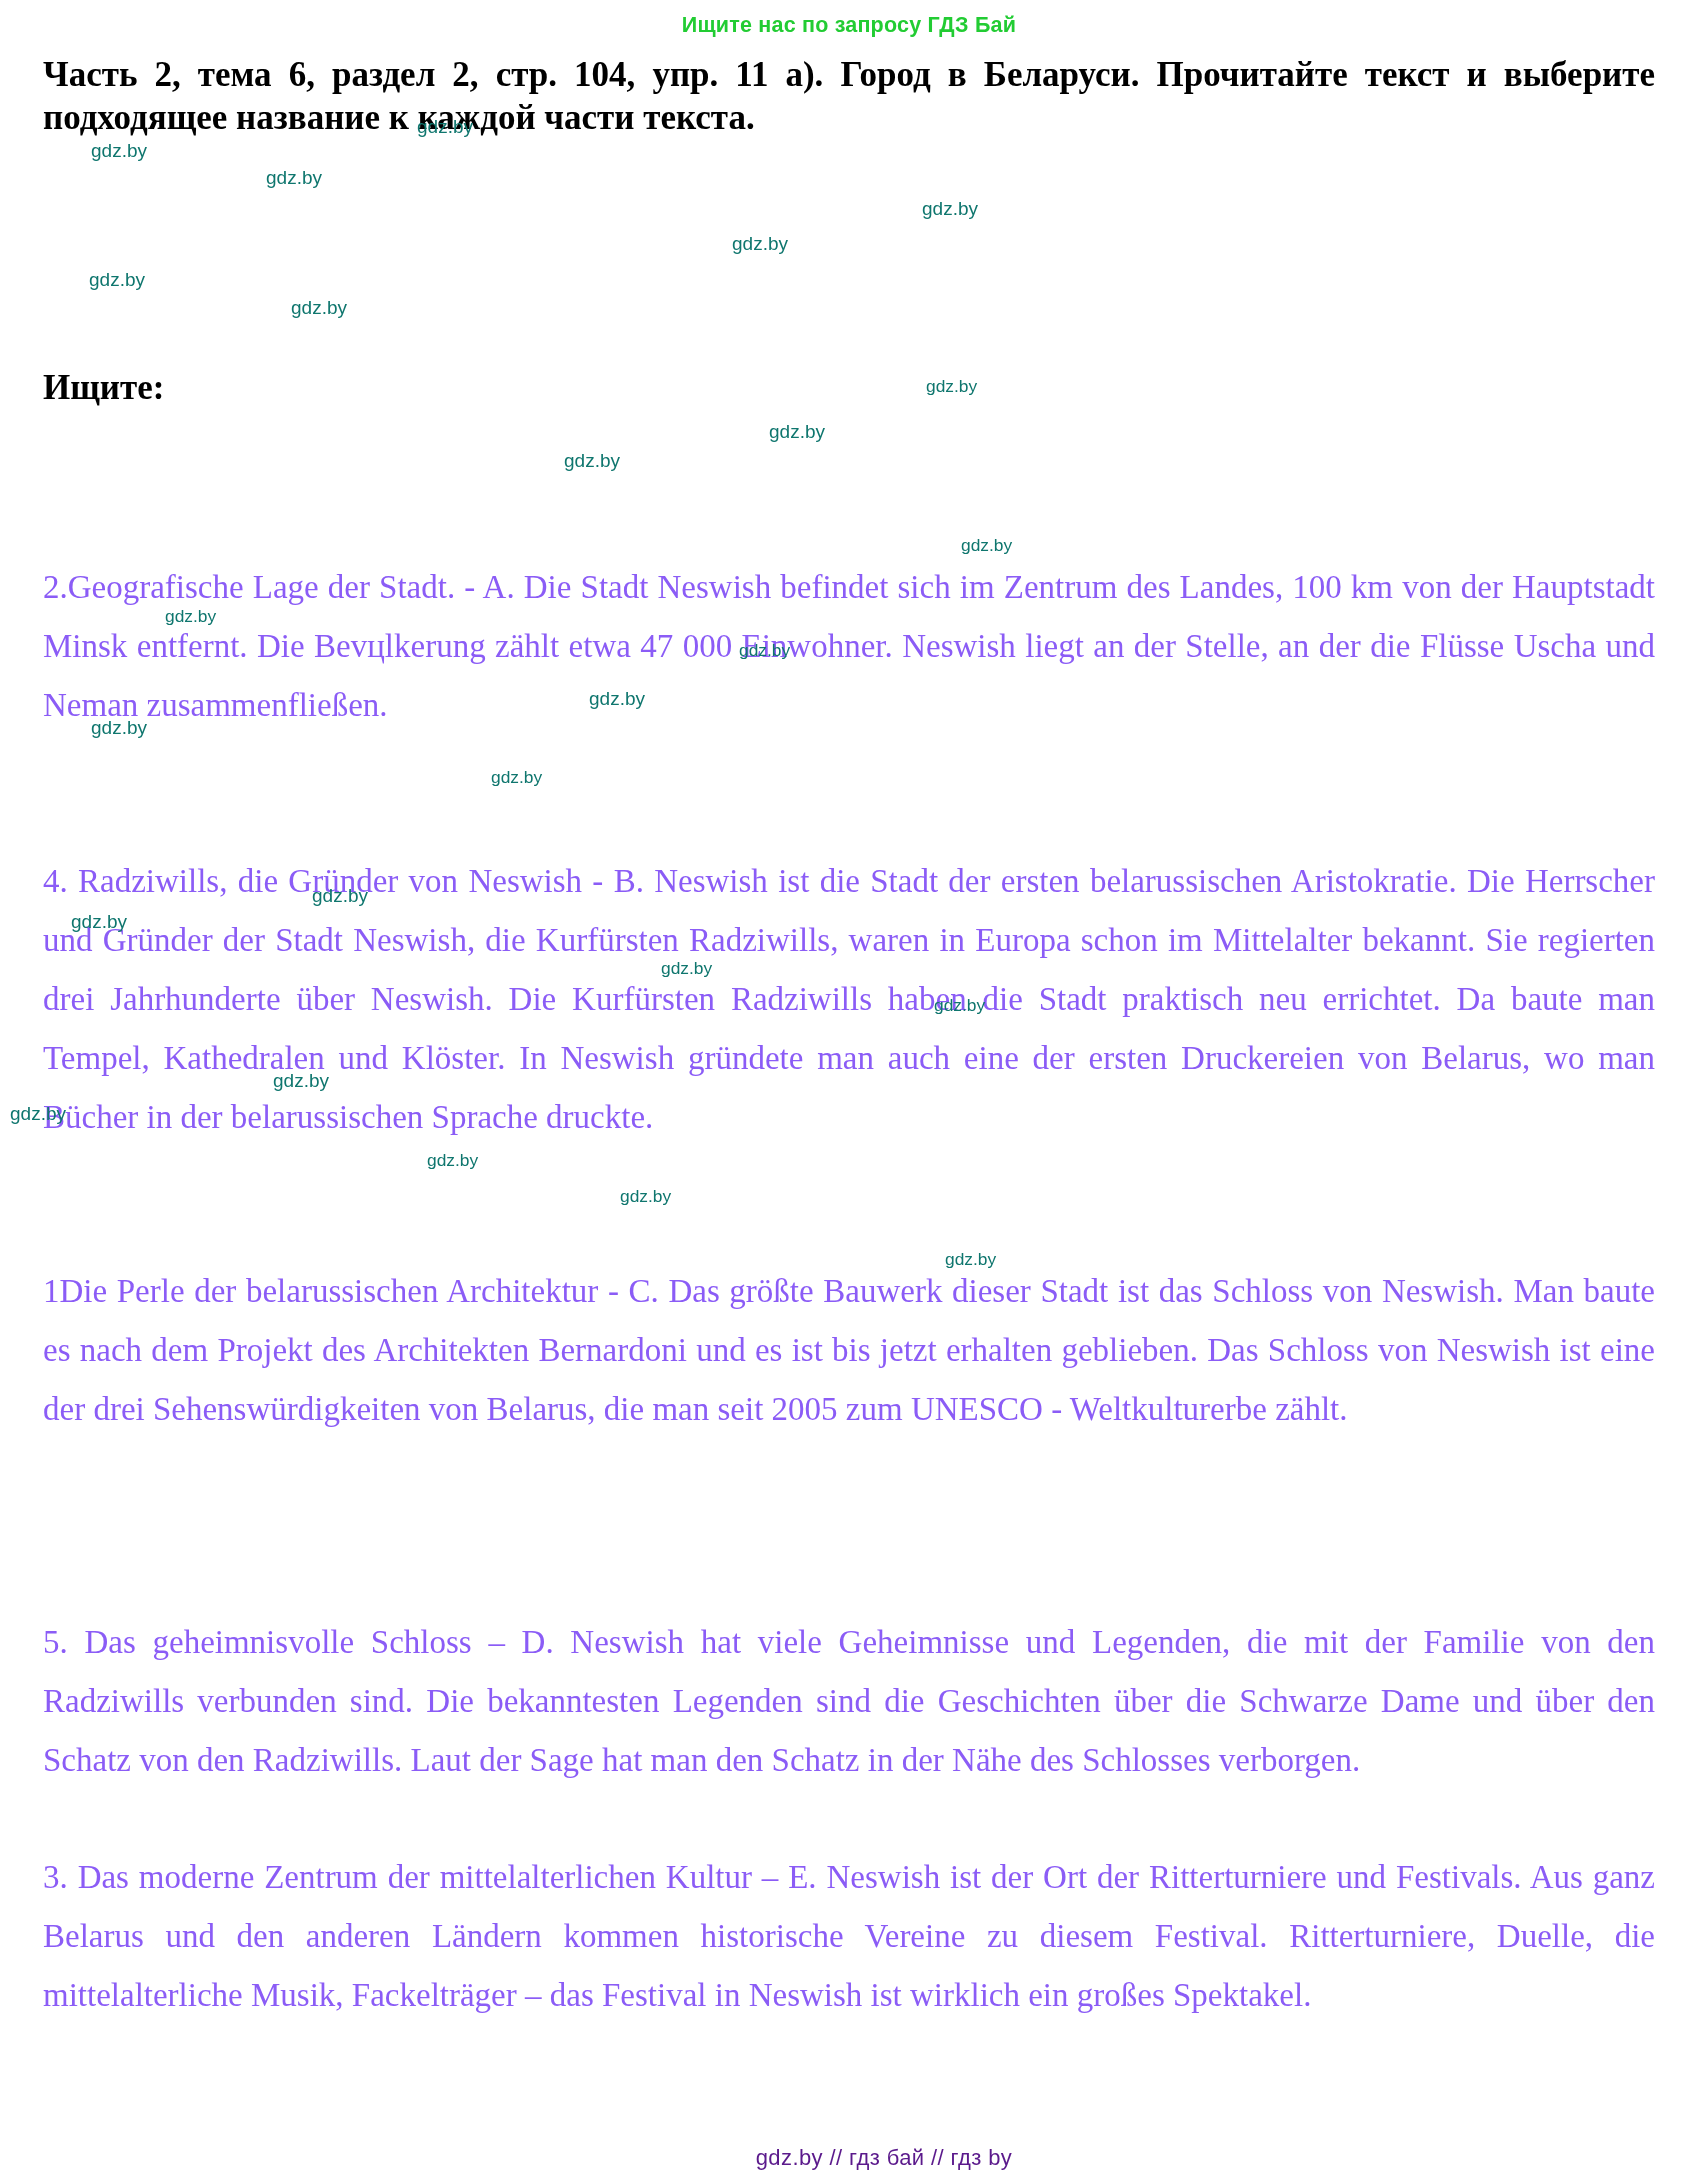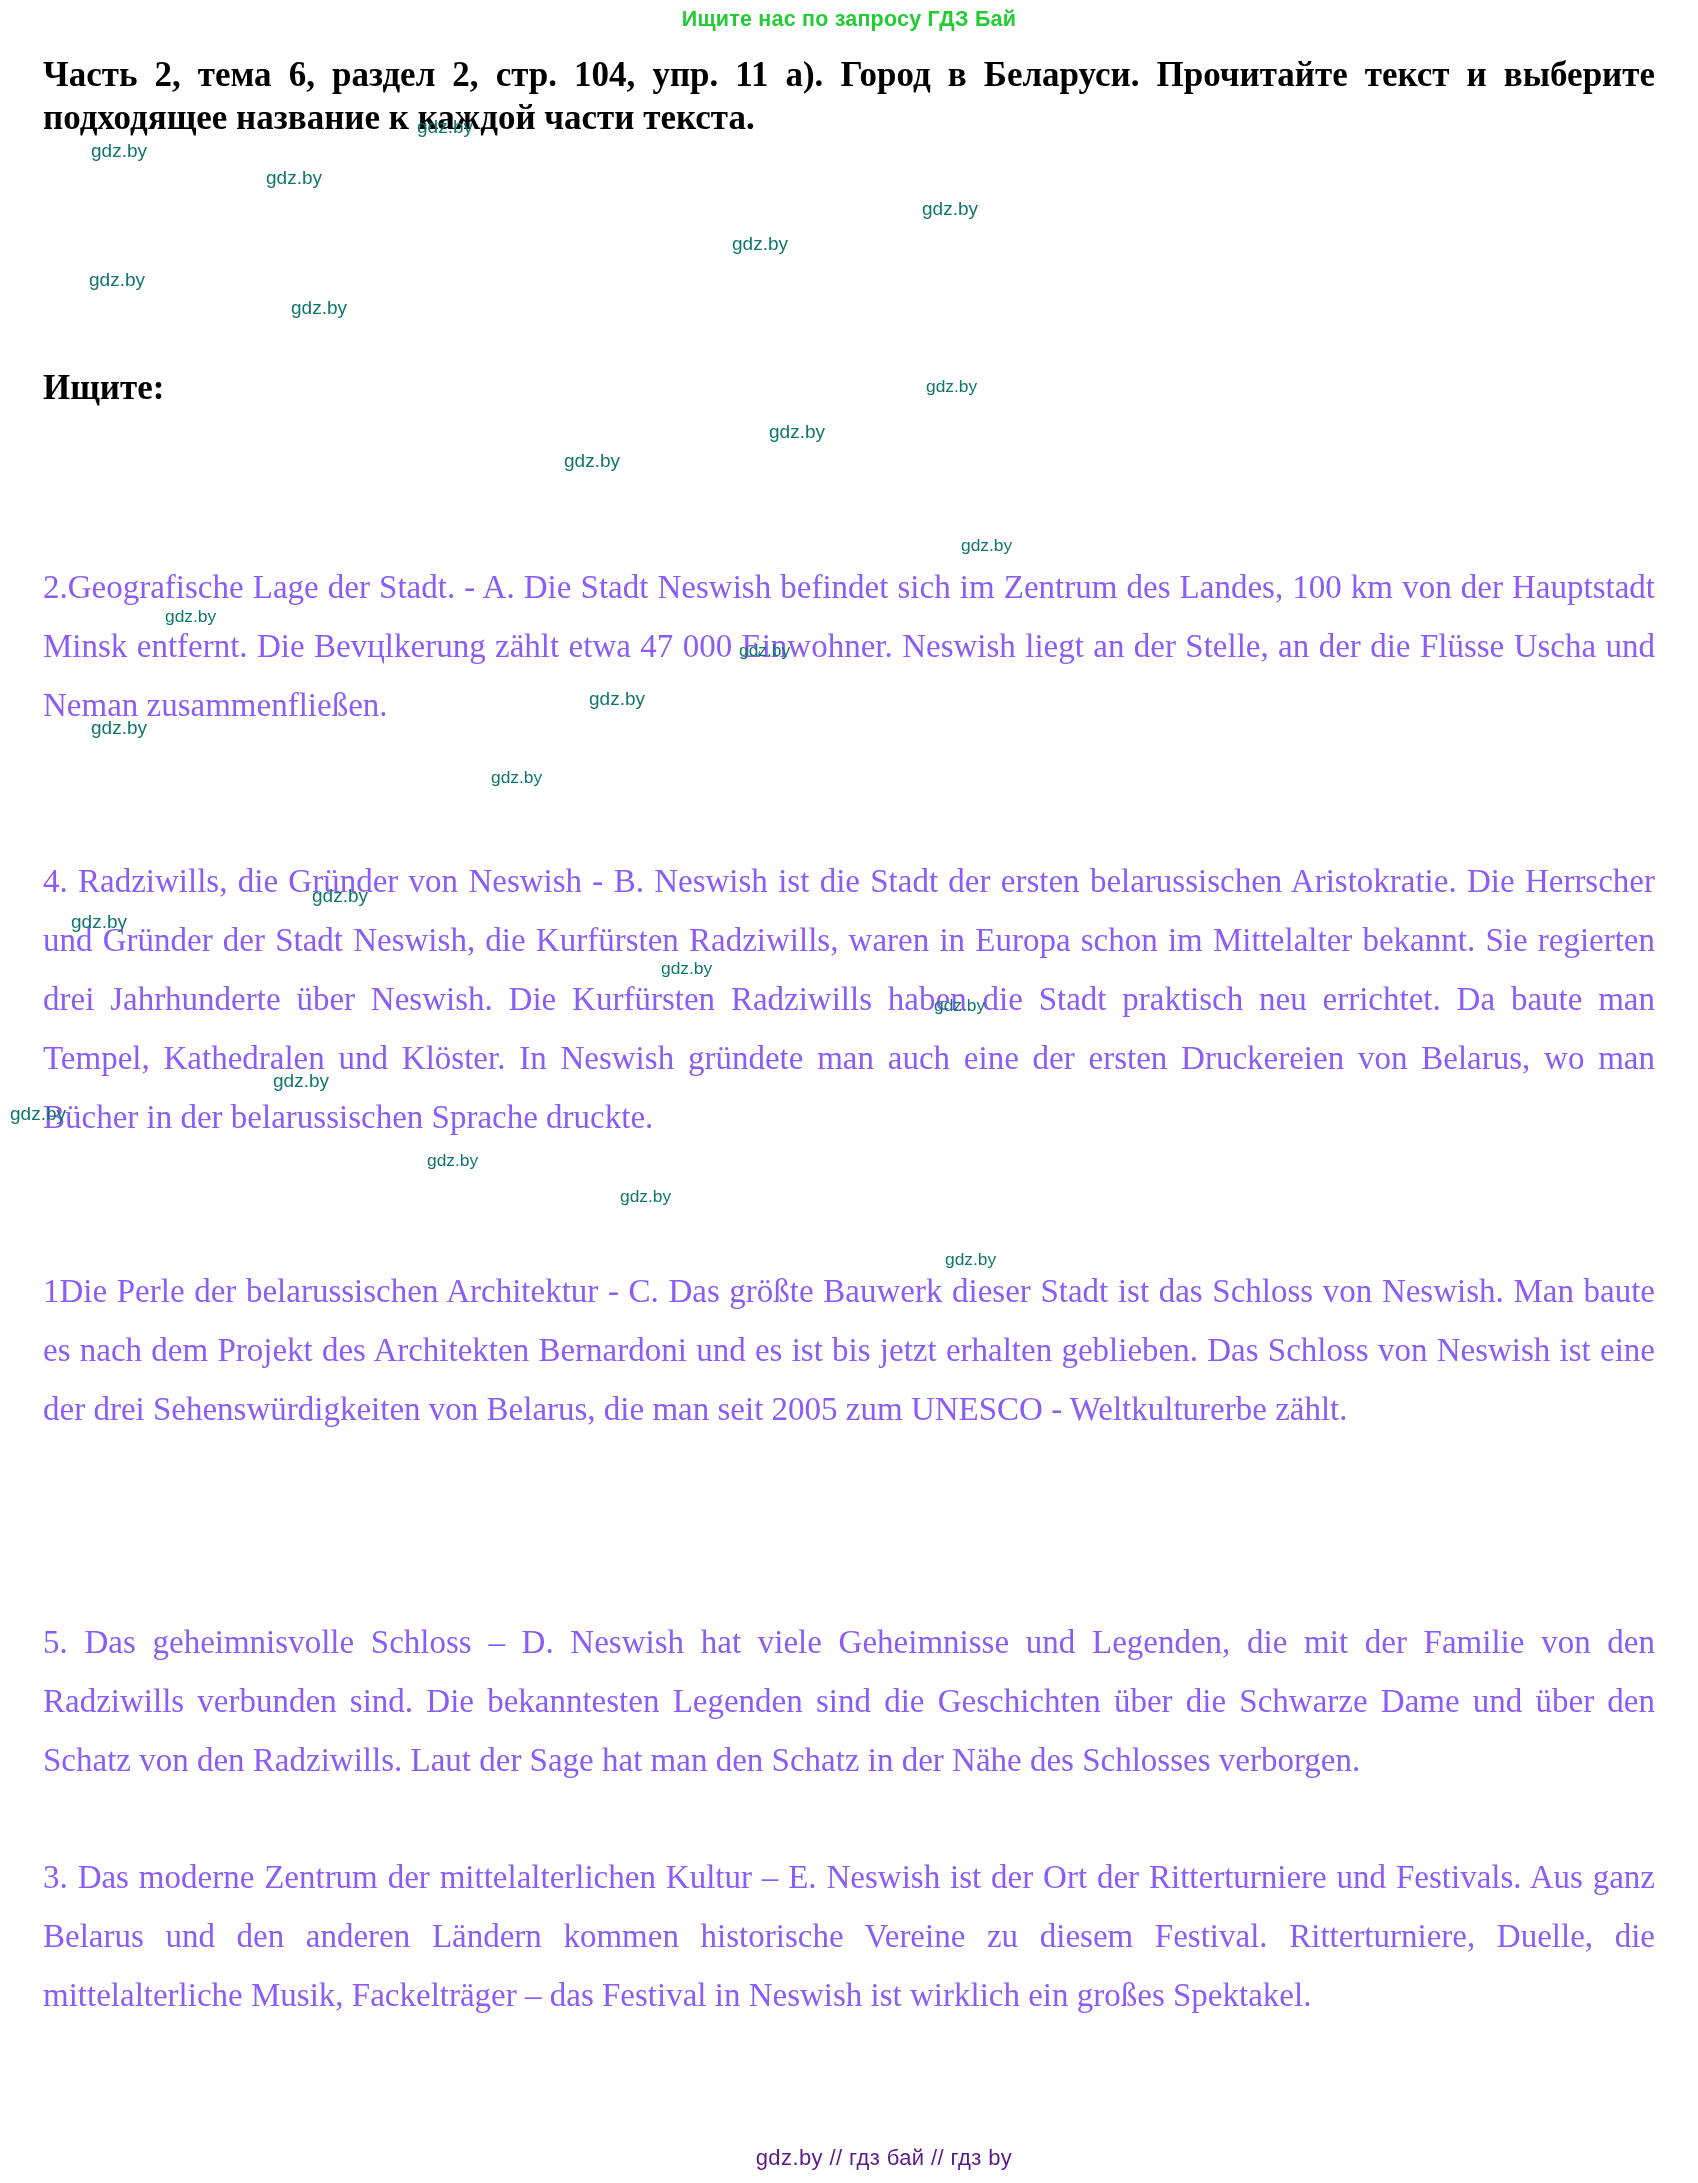--- a/index.html
+++ b/index.html
@@ -21,21 +21,21 @@
     top: 0;
     left: 0;
     width: 100%;
     text-align: center;
     font-family: "Liberation Sans", "DejaVu Sans", sans-serif;
     font-weight: bold;
     font-size: 21.5px;
     color: #22cc33;
     letter-spacing: 0.2px;
     line-height: 25px;
-    padding-top: 7px;
+    padding-top: 13px;
   }
 
   
   .page {
     position: absolute;
     top: 0;
     left: 0;
     width: 1698px;
     height: 2183px;
   }

